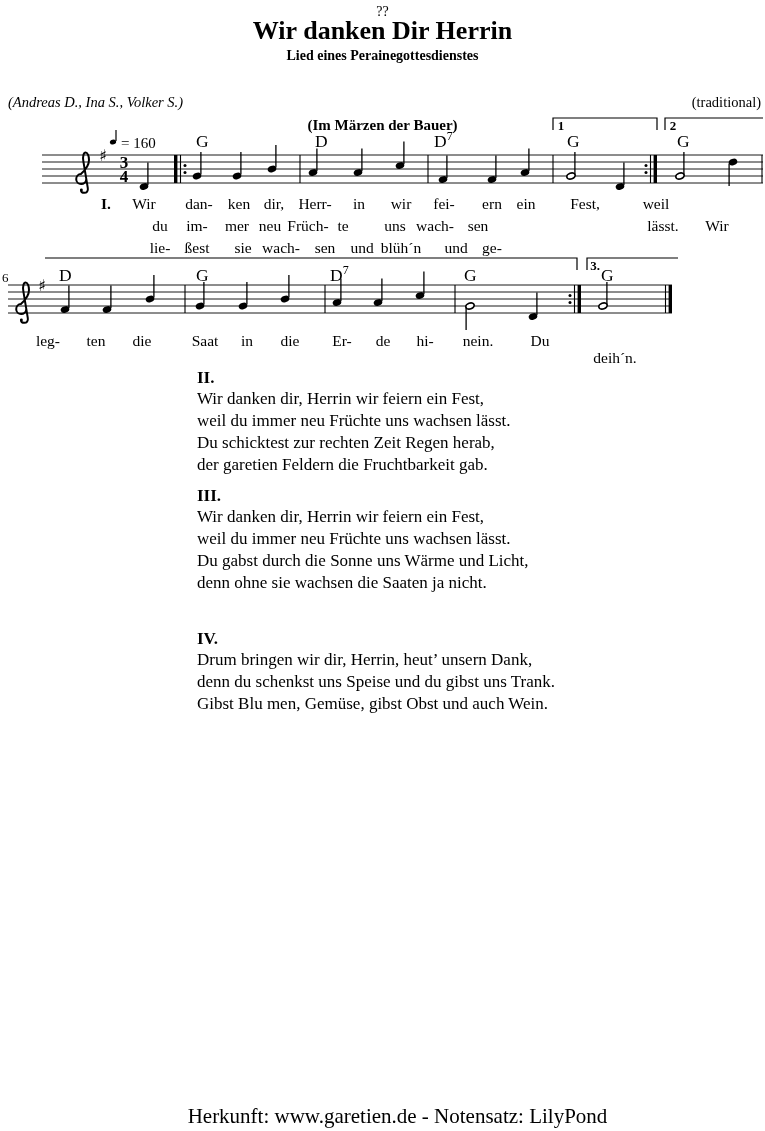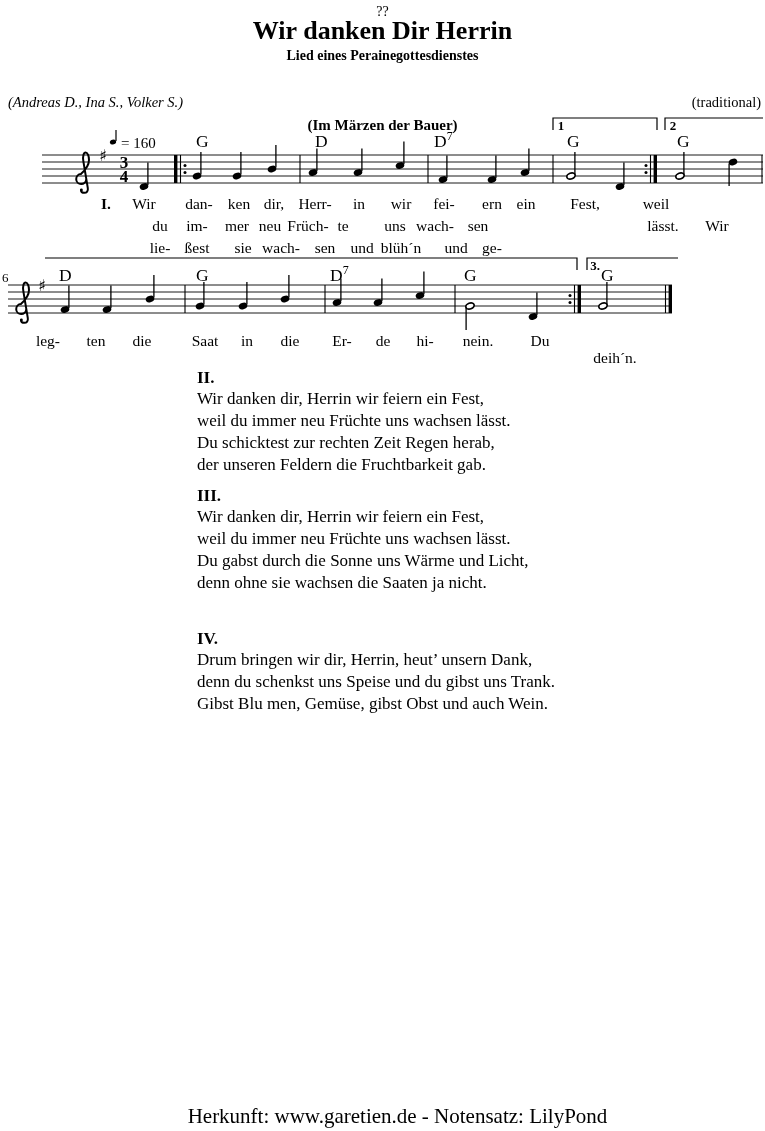--- a/index.html
+++ b/index.html
@@ -249,21 +249,21 @@
         <text x="540" y="346" font-family="&quot;Liberation Serif&quot;,&quot;DejaVu Serif&quot;,serif" font-size="15.5" text-anchor="middle" font-weight="normal" fill="#000">Du</text>
         <text x="615" y="363" font-family="&quot;Liberation Serif&quot;,&quot;DejaVu Serif&quot;,serif" font-size="15.5" text-anchor="middle" font-weight="normal" fill="#000">deih´n.</text>
       </g>
     </svg>
   <div class="verses">
       <div class="verse-block" style="top: 367px;">
         <div class="verse-number">II.</div>
         <div class="verse-line">Wir danken dir, Herrin wir feiern ein Fest,</div>
         <div class="verse-line">weil du immer neu Früchte uns wachsen lässt.</div>
         <div class="verse-line">Du schicktest zur rechten Zeit Regen herab,</div>
-        <div class="verse-line">der unseren Feldern die Fruchtbarkeit gab.</div>
+        <div class="verse-line">der garetien Feldern die Fruchtbarkeit gab.</div>
       </div>
       <div class="verse-block" style="top: 485px;">
         <div class="verse-number">III.</div>
         <div class="verse-line">Wir danken dir, Herrin wir feiern ein Fest,</div>
         <div class="verse-line">weil du immer neu Früchte uns wachsen lässt.</div>
         <div class="verse-line">Du gabst durch die Sonne uns Wärme und Licht,</div>
         <div class="verse-line">denn ohne sie wachsen die Saaten ja nicht.</div>
       </div>
       <div class="verse-block" style="top: 628px;">
         <div class="verse-number">IV.</div>

